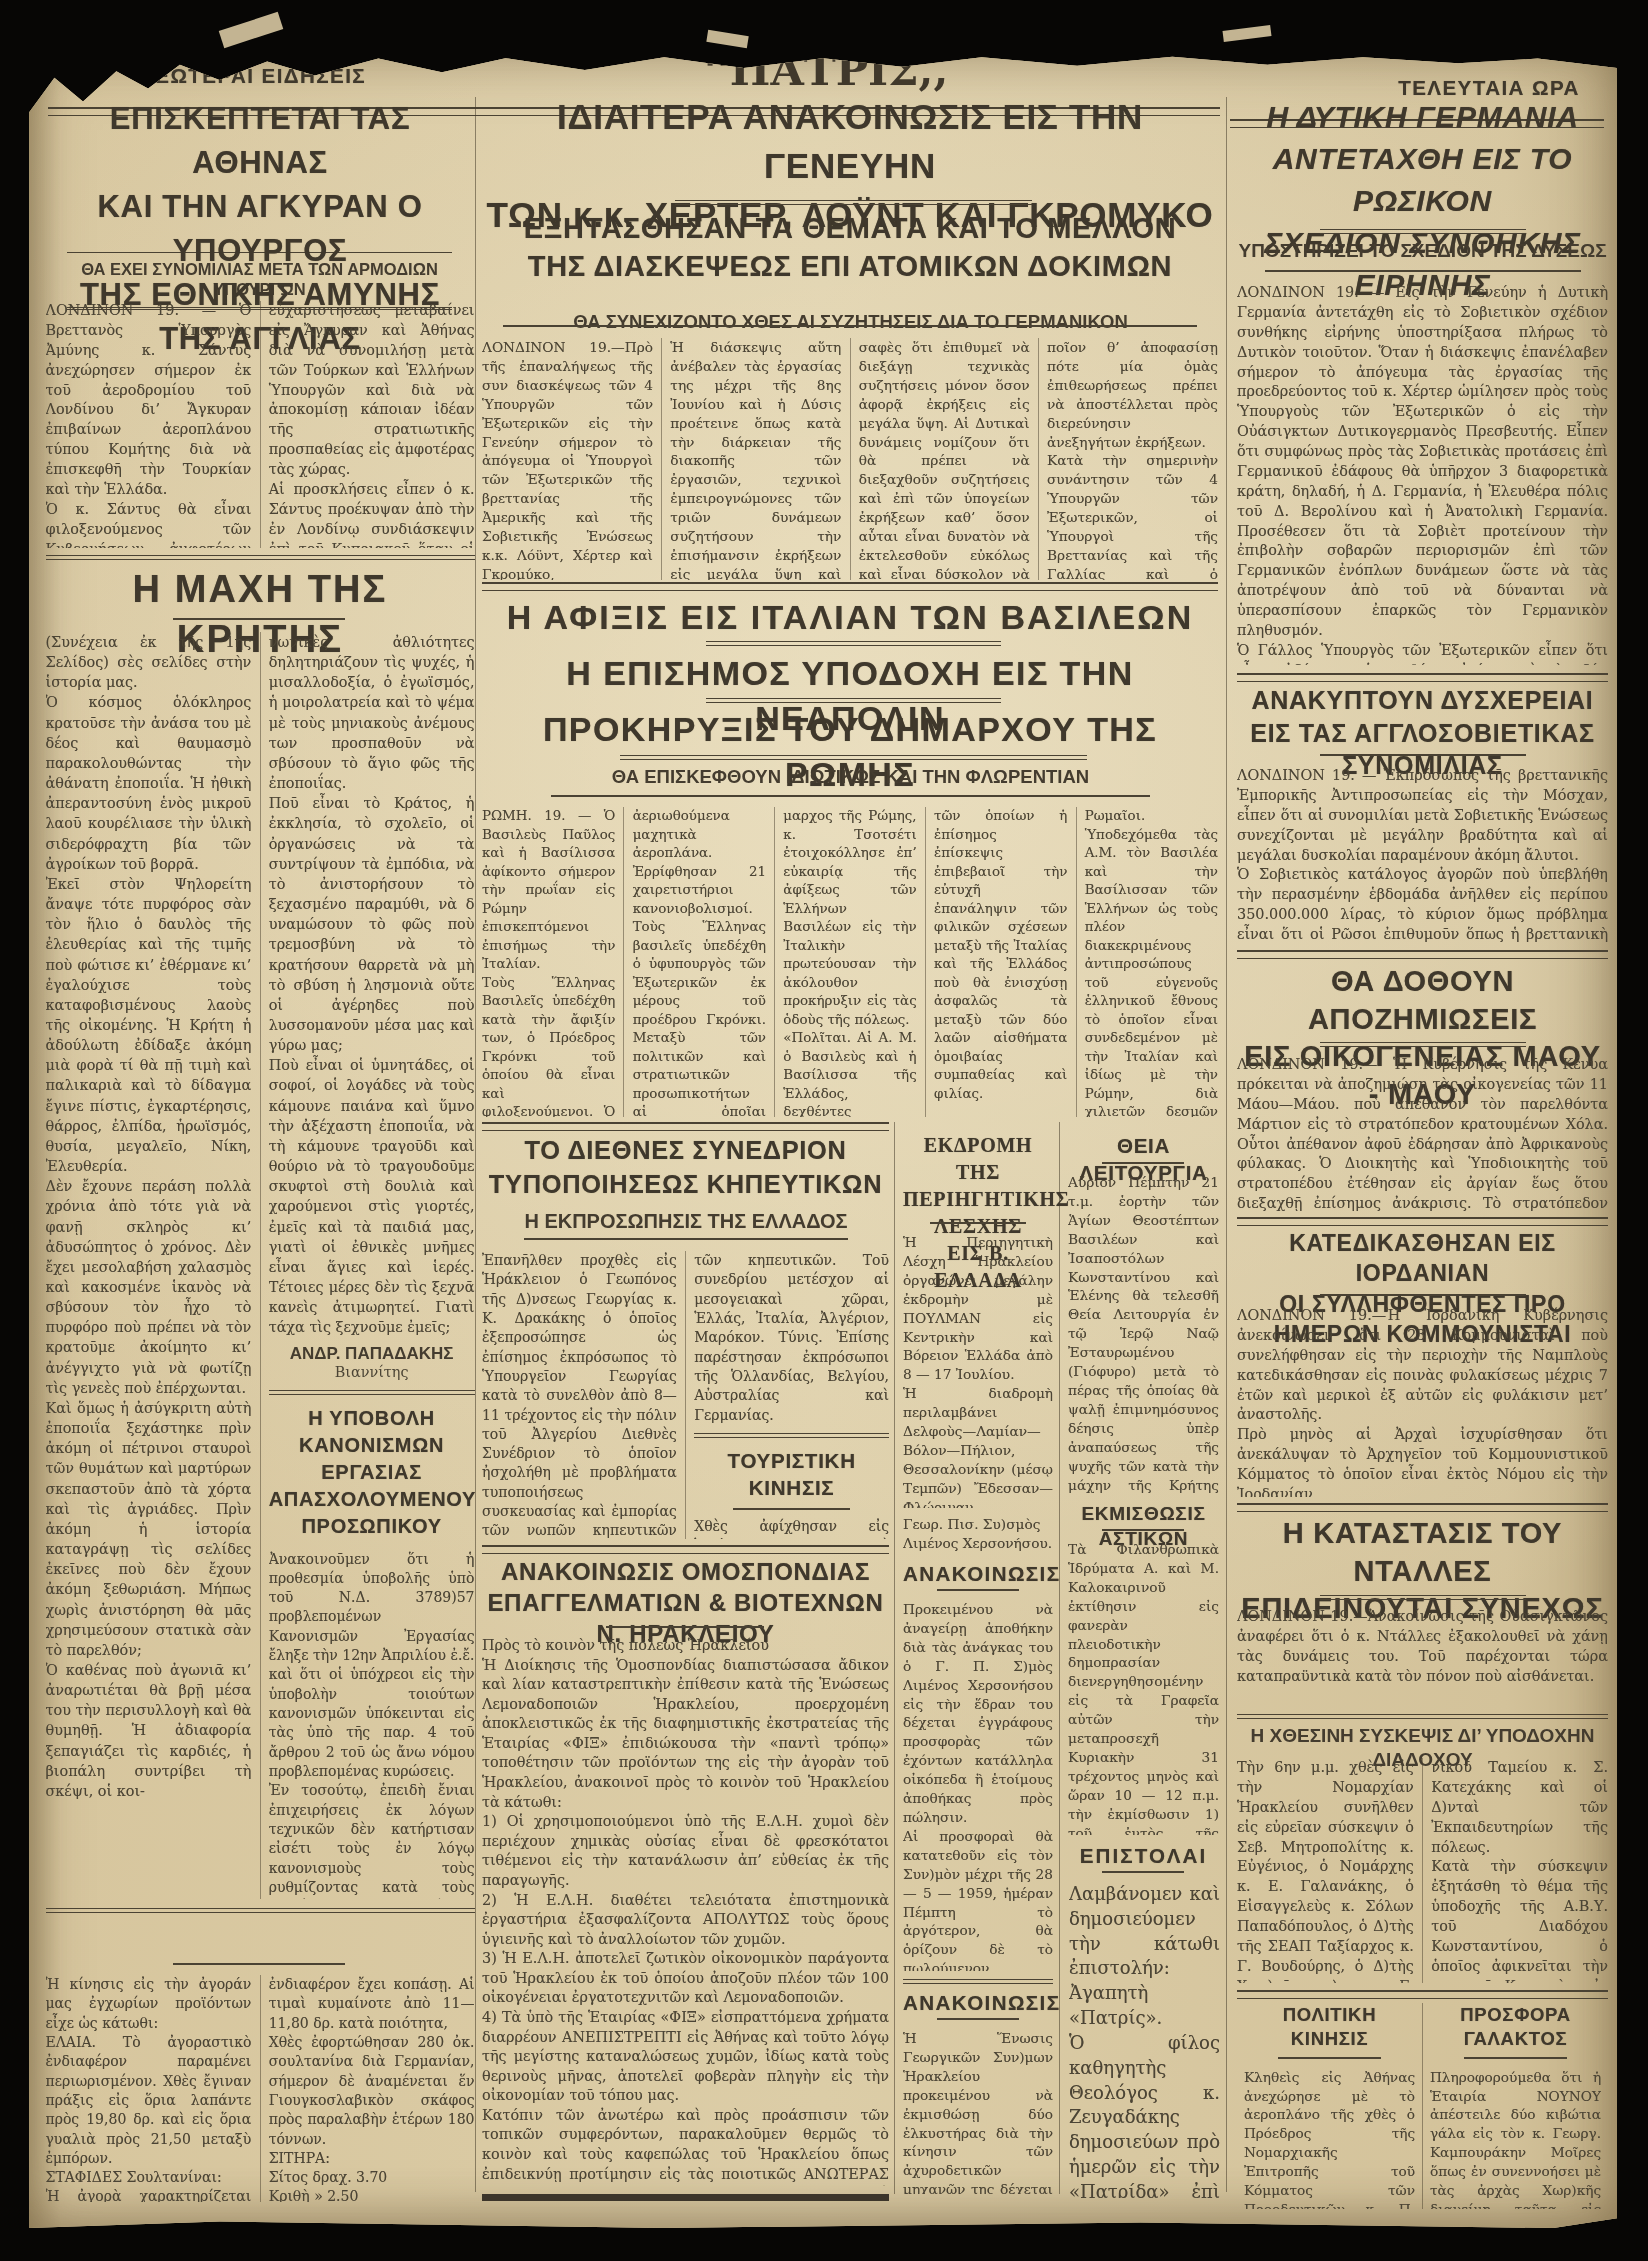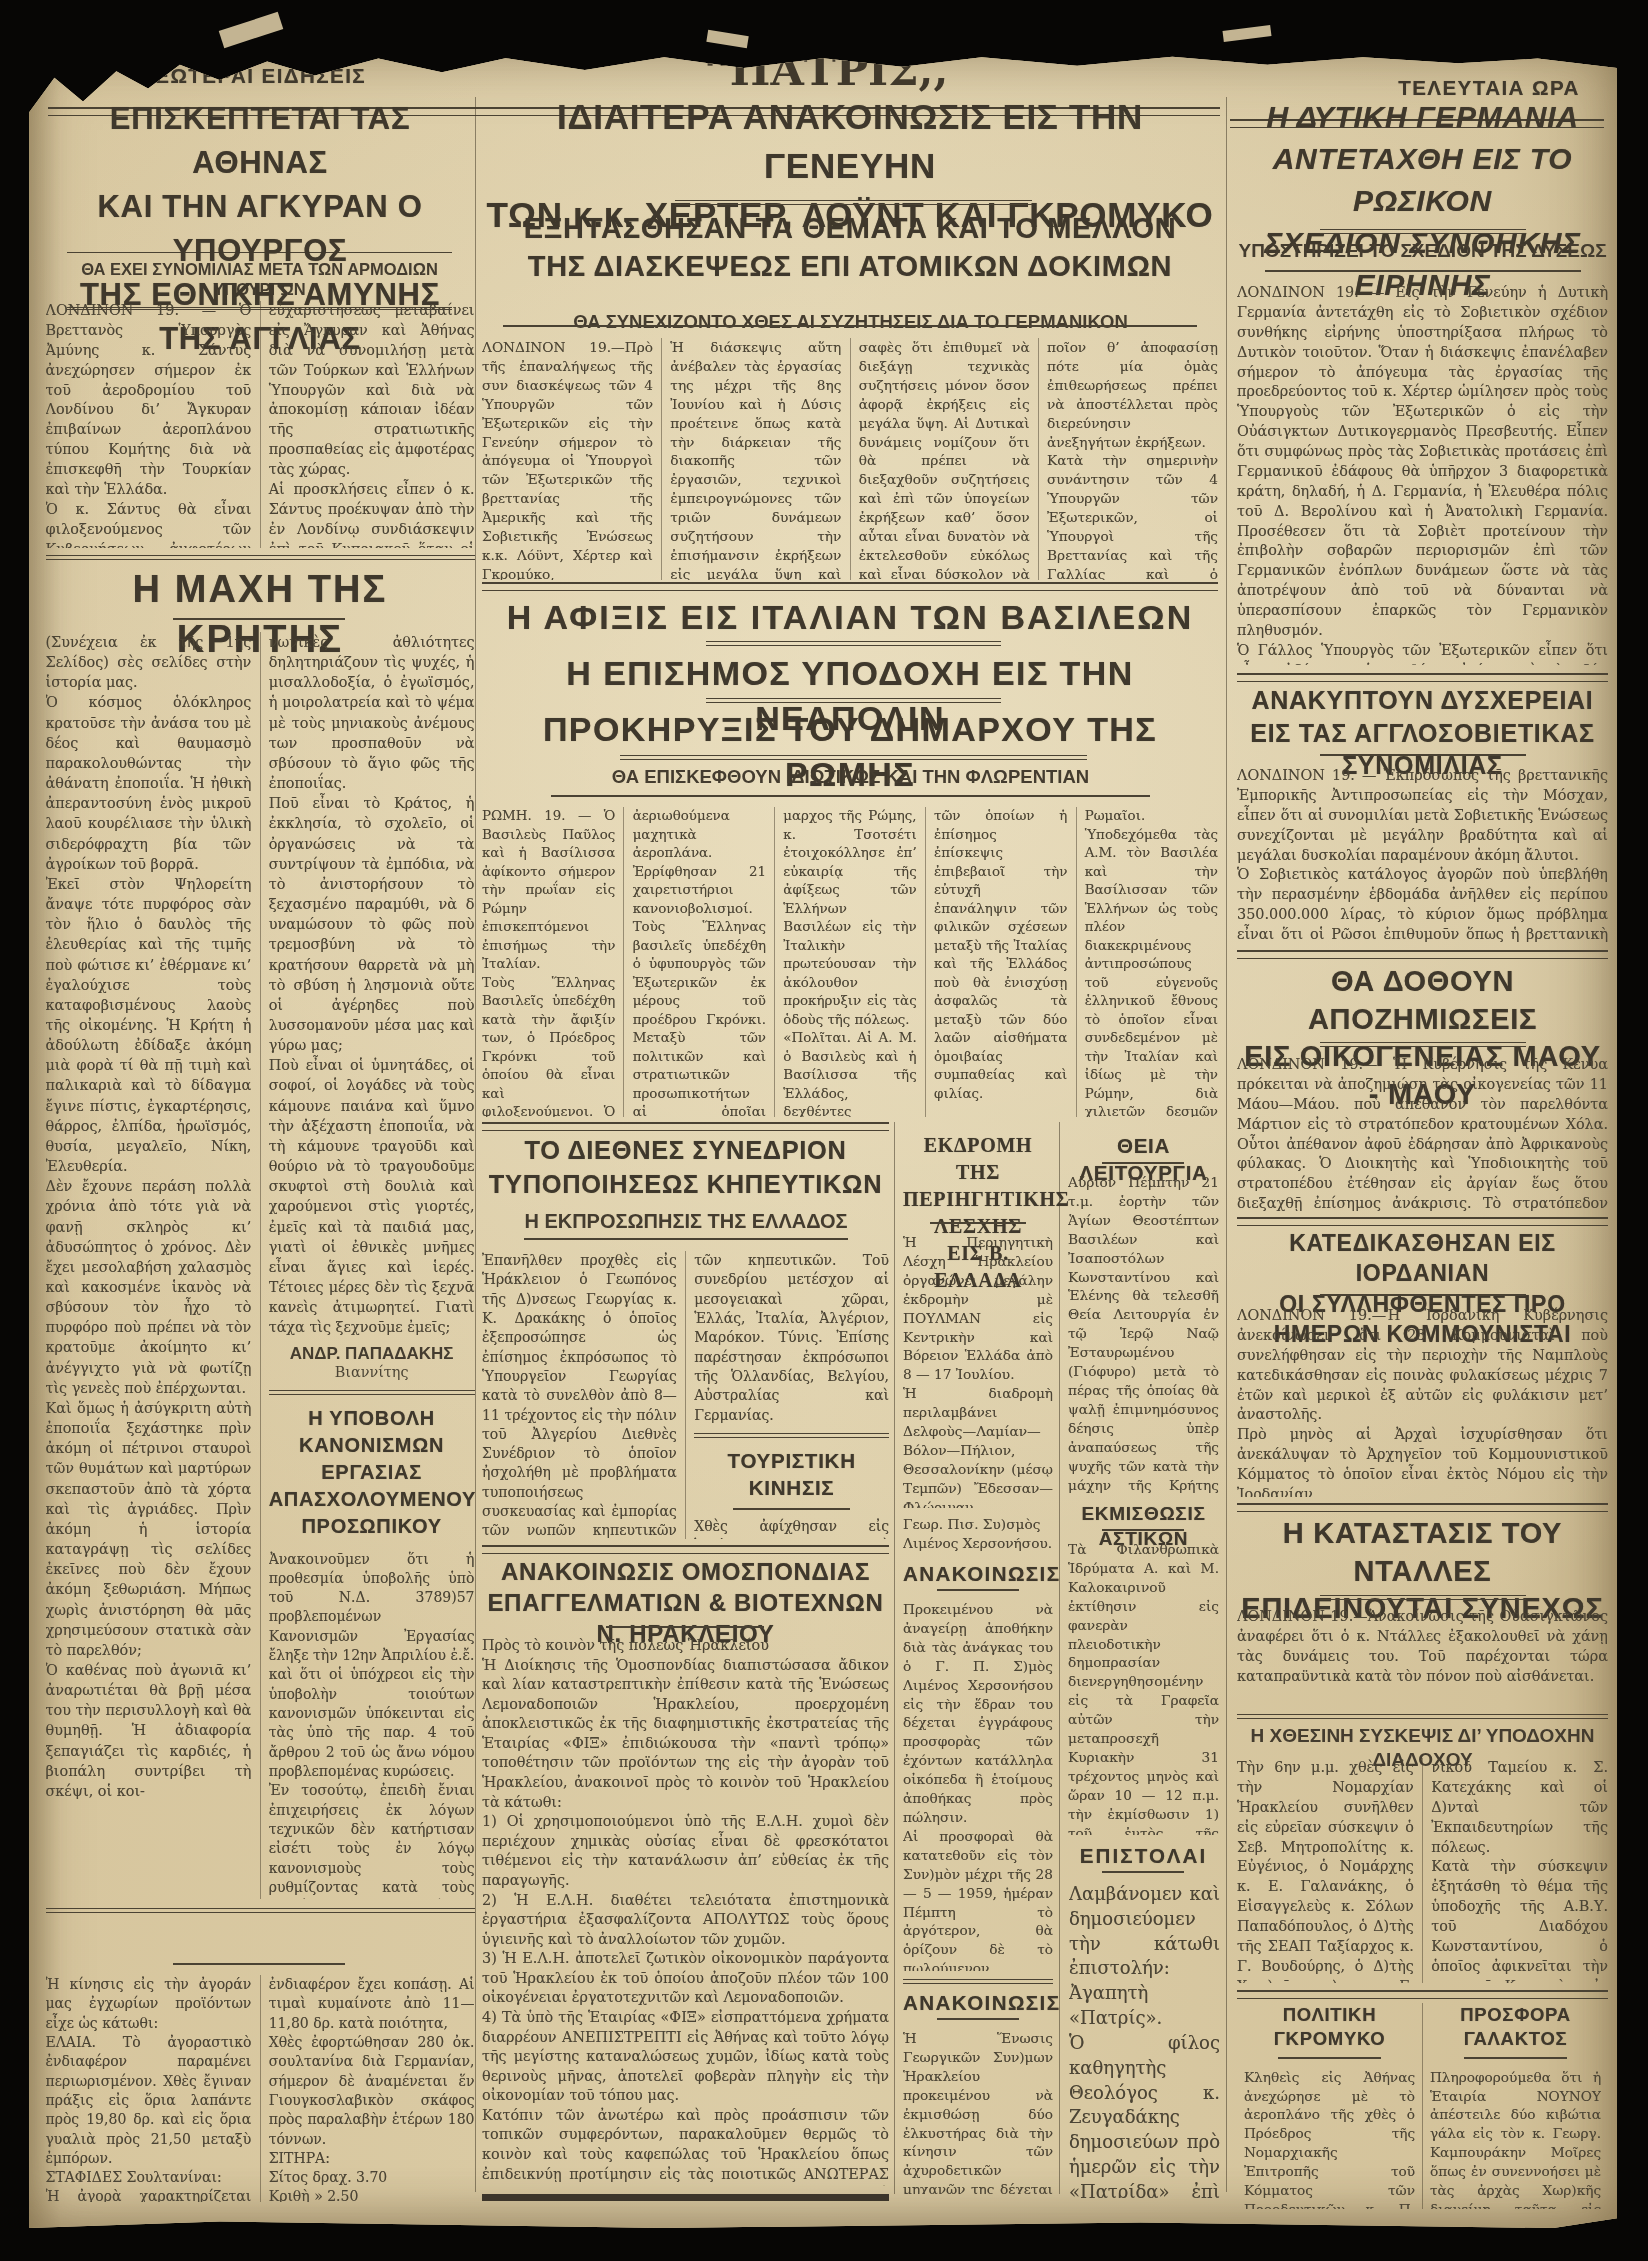--- a/index.html
+++ b/index.html
@@ -272,21 +272,21 @@
   <div class="abs subhead" style="left:1208px;top:1668px;width:371px;font-size:19px;">Η ΧΘΕΣΙΝΗ ΣΥΣΚΕΨΙΣ ΔΙ’ ΥΠΟΔΟΧΗΝ ΔΙΑΔΟΧΟΥ</div>
   <div class="abs cols" style="left:1208px;top:1702px;width:371px;height:225px;">
     <div class="c bd" style="font-size:14.4px;">Τὴν 6ην μ.μ. χθὲς εἰς τὴν Νομαρχίαν Ἡρακλείου συνῆλθεν εἰς εὐρεῖαν σύσκεψιν ὁ Σεβ. Μητροπολίτης κ. Εὐγένιος, ὁ Νομάρχης κ. Ε. Γαλανάκης, ὁ Εἰσαγγελεὺς κ. Σόλων Παπαδόπουλος, ὁ Δ)τὴς τῆς ΣΕΑΠ Ταξίαρχος κ. Γ. Βουδούρης, ὁ Δ)τὴς Χωρ)κῆς ταγ)ρχης κ. Γ. Καπετανάκης, ὁ Πρόεδρος τοῦ Λιμε-</div>
     <div class="c bd" style="font-size:14.4px;">νικοῦ Ταμείου κ. Σ. Κατεχάκης καὶ οἱ Δ)νταὶ τῶν Ἐκπαιδευτηρίων τῆς πόλεως.
 Κατὰ τὴν σύσκεψιν ἐξητάσθη τὸ θέμα τῆς ὑποδοχῆς τῆς Α.Β.Υ. τοῦ Διαδόχου Κωνσταντίνου, ὁ ὁποῖος ἀφικνεῖται τὴν προσεχῆ Κυριακὴν εἰς Ἡράκλειον προκειμένου νὰ ἐπιδώσῃ βιβλιάρια προικοδοτήσεως εἰς ἀπόρους κορασίδας.</div>
   </div>
   <div class="abs ruleD" style="left:1208px;top:1934px;width:371px;"></div>
 
   <div class="abs cols" style="left:1208px;top:1947px;width:371px;height:206px;">
     <div class="mini">
-      <div class="hl" style="font-size:18.5px;">ΠΟΛΙΤΙΚΗ ΓΚΡΟΜΥΚΟ</div>
+      <div class="hl" style="font-size:18.5px;">ΠΟΛΙΤΙΚΗ ΚΙΝΗΣΙΣ</div>
       <div class="ruleT" style="width:103px;margin:5.5px auto 8.2px auto;"></div>
       <div class="bd" style="font-size:13.7px;height:157px;">Κληθεὶς εἰς Ἀθήνας ἀνεχώρησε μὲ τὸ ἀεροπλάνο τῆς χθὲς ὁ Πρόεδρος τῆς Νομαρχιακῆς Ἐπιτροπῆς τοῦ Κόμματος τῶν Προοδευτικῶν κ. Π. Φακιωλάκης Ἰατρός. Μέχρι τοῦ ἀερολιμένος τὸν συνώδευσαν ὁ Πολιτευτὴς τοῦ Νομοῦ μας κ. Ἐλευθ. Νιταδῶρος καὶ πολλοὶ φίλοι.</div>
     </div>
     <div class="mini">
       <div class="hl" style="font-size:18.5px;">ΠΡΟΣΦΟΡΑ ΓΑΛΑΚΤΟΣ</div>
       <div class="ruleT" style="width:103px;margin:5.5px auto 8.2px auto;"></div>
       <div class="bd" style="font-size:13.7px;height:157px;">Πληροφορούμεθα ὅτι ἡ Ἑταιρία ΝΟΥΝΟΥ ἀπέστειλε δύο κιβώτια γάλα εἰς τὸν κ. Γεωργ. Καμπουράκην Μοῖρες ὅπως ἐν συνεννοήσει μὲ τὰς ἀρχὰς Χωρ)κῆς διανείμῃ ταῦτα εἰς ἀπόρους οἰκογενείας σεισμοπλήκτων καὶ πλημμυροπαθῶν χωρίων.</div>
     </div>
   </div>
 

